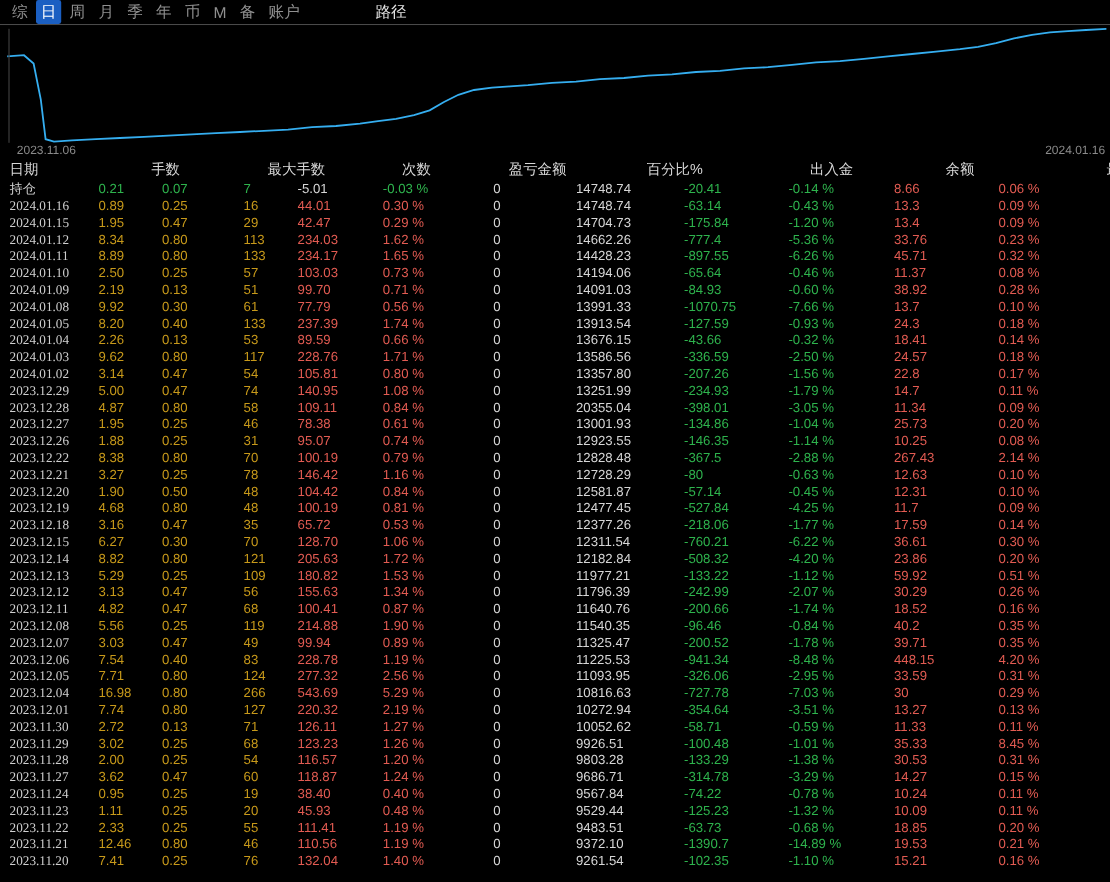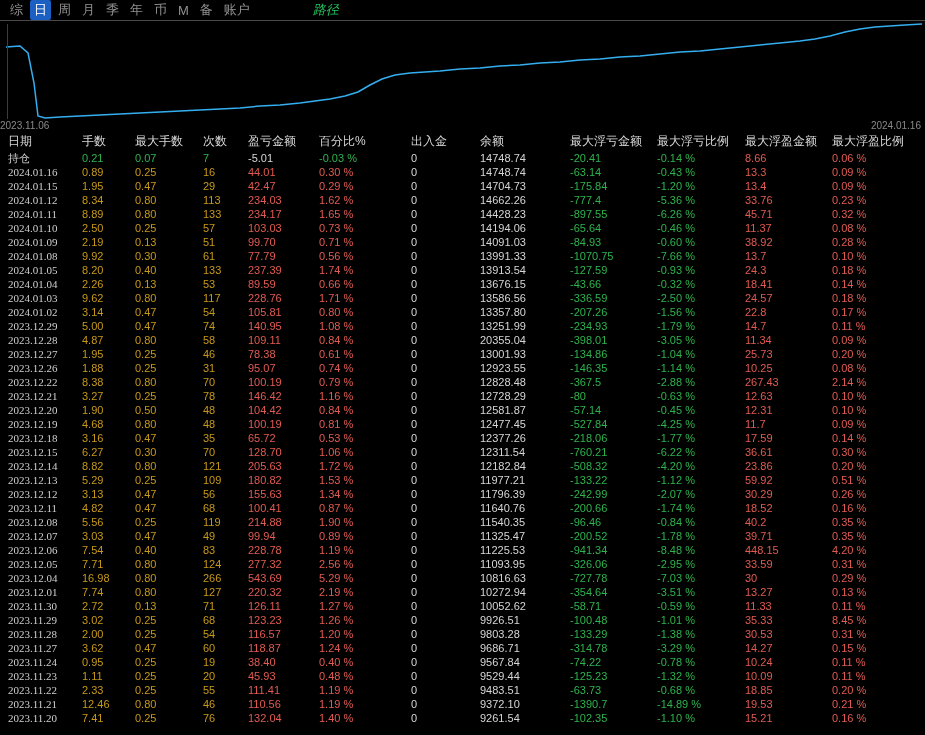--- a/index.html
+++ b/index.html
@@ -11,33 +11,33 @@
   .titlebar{
     height:18px;background:#0d0d1c;color:#ffe400;font-size:12px;
     line-height:18px;padding-left:5px;white-space:nowrap;
   }
   .menubar{
     height:20px;display:flex;align-items:center;
     border-bottom:1px solid #4a4a4a;padding-left:6px;background:#000;
   }
   .mitem{color:#909090;font-size:13px;padding:1px 4px;margin-right:3px;cursor:default;}
   .mitem.sel{background:#1b5fc2;color:#fff;border-radius:2px;}
-  .menu-path{color:#22c55e;font-size:13px;margin-left:56px;font-style:italic;}
+  .menu-path{color:#e5e5e5;font-size:13px;margin-left:56px;}
   .chart{position:relative;height:111px;background:#000;}
   .chart svg{display:block;}
   .yaxis{position:absolute;left:7px;top:3px;height:95px;width:1px;background:#3c3c3c;}
   .xlab{position:absolute;bottom:1px;font-size:10px;color:#8a8a8a;}
-  .xlab.left{left:0;}
+  .xlab.left{left:14px;}
   .xlab.right{right:4px;}
   .grid-row{
     display:grid;
     grid-template-columns:74px 53px 68px 45px 71px 92px 69px 90px 87px 88px 87px 93px;
     padding-left:8px;
   }
-  .thead{height:19px;align-items:center;}
+  .thead{height:19px;align-items:center;gap:44px;}
   .th{font-size:12px;color:#d8d8d8;white-space:nowrap;overflow:hidden;}
   .tr{height:14px;align-items:center;}
   .td{font-size:11px;line-height:14px;white-space:nowrap;overflow:hidden;}
   .c-date{color:#cfcfcf;font-family:Liberation Serif, serif;}
   .c-amber{color:#c7991a;}
   .c-red{color:#e25b52;}
   .c-green{color:#2eb34d;}
   .c-white{color:#d6d6d6;}
 </style>
 </head>

